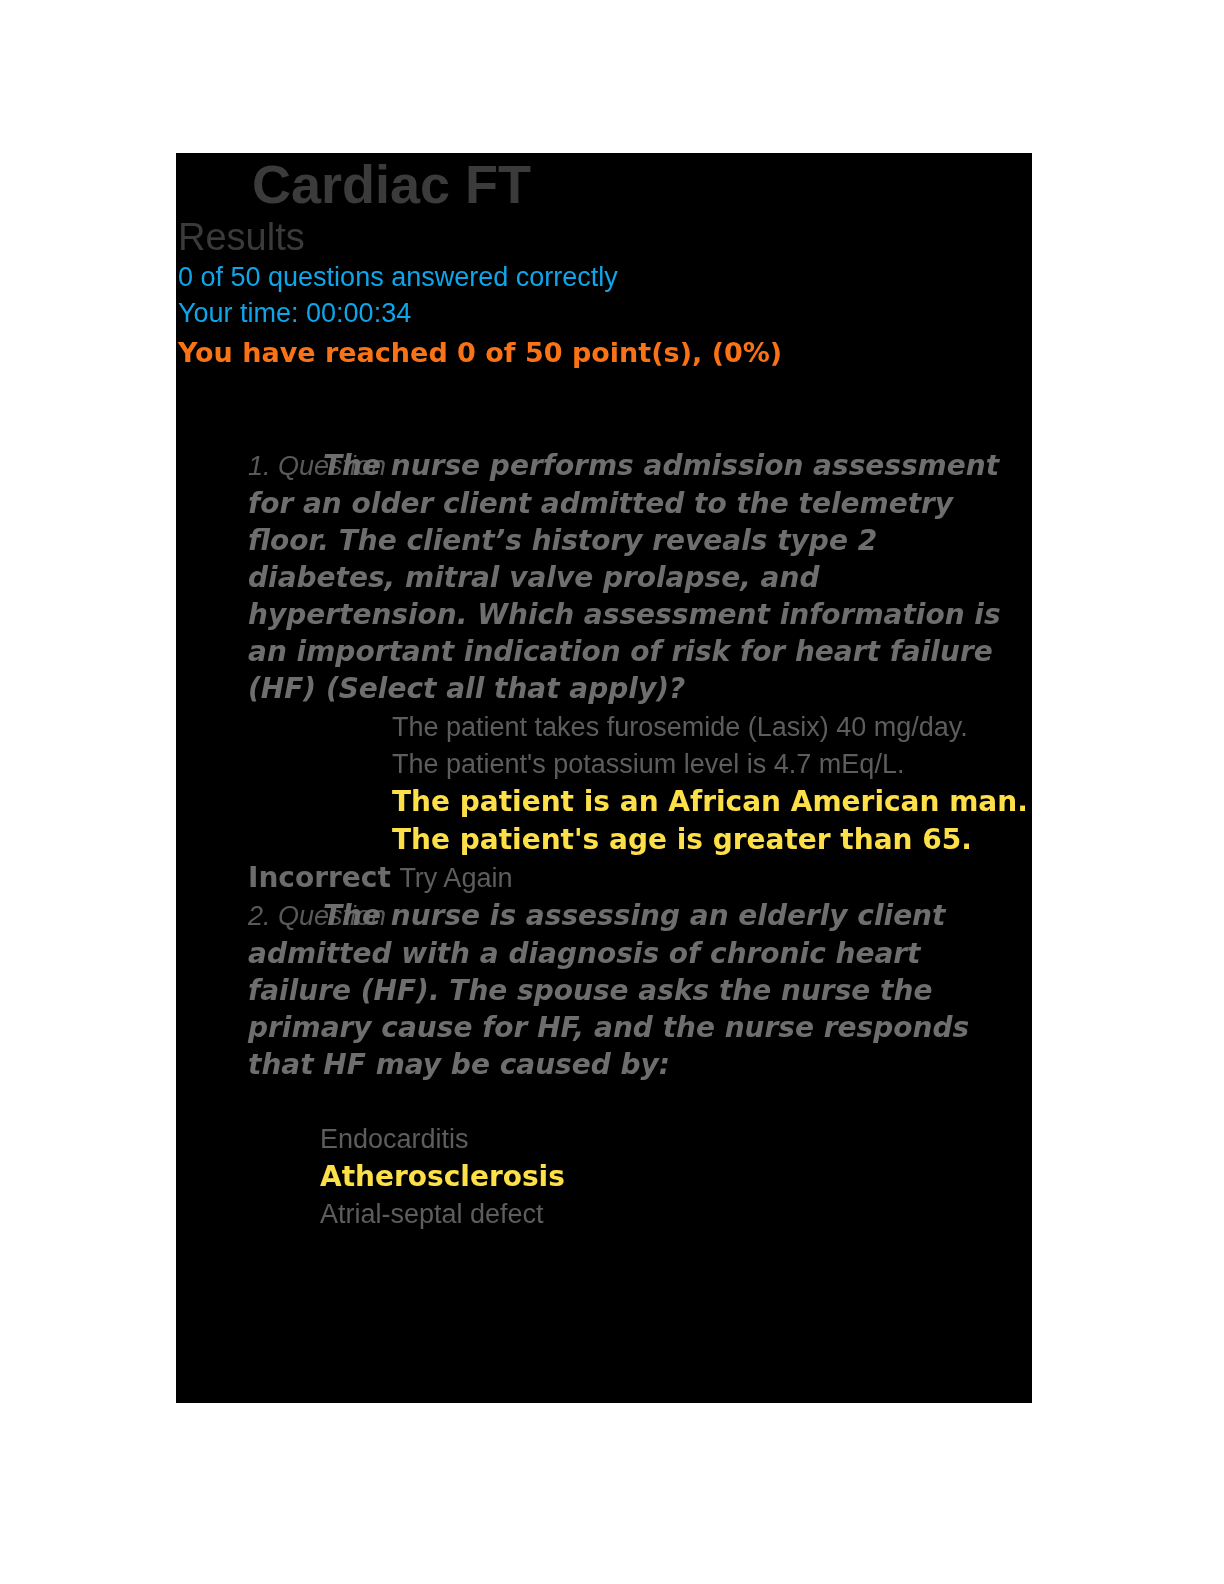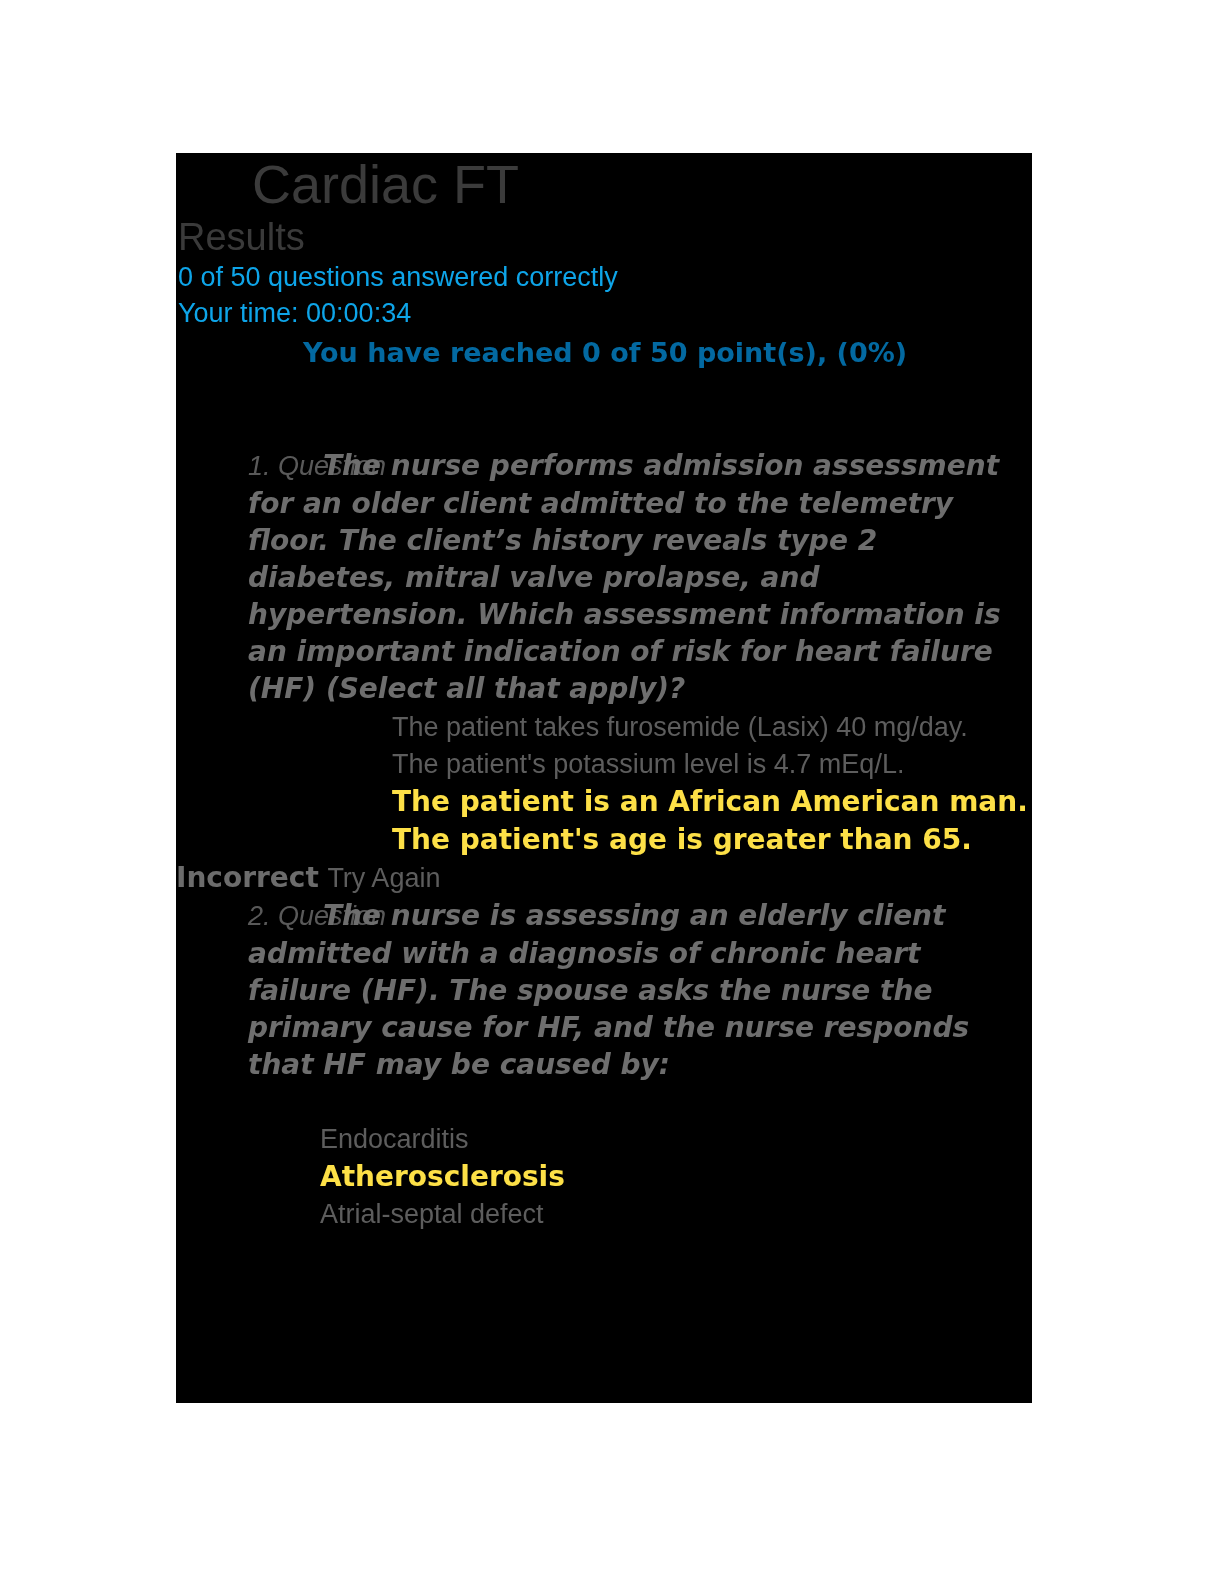--- a/index.html
+++ b/index.html
@@ -32,21 +32,21 @@
   }
   .inner {
     position: relative;
     padding: 0;
   }
   .title {
     font-family: "Liberation Sans", sans-serif;
     font-size: 54px;
     line-height: 58px;
     color: #3b3b3b;
-    font-weight: 400;
+    font-weight: 700;
     padding-left: 76px;
     padding-top: 2px;
     letter-spacing: 0px;
   }
   .results-heading {
     font-family: "Liberation Sans", sans-serif;
     font-size: 38px;
     line-height: 44px;
     color: #3a3a3a;
     font-weight: 400;
@@ -57,25 +57,24 @@
     font-family: "Liberation Sans", sans-serif;
     font-size: 27px;
     line-height: 36px;
     color: #0ea5e9;
     padding-left: 2px;
   }
   .points-line {
     font-family: "DejaVu Sans", sans-serif;
     font-size: 27px;
     line-height: 40px;
-    color: #0369a1;
+    color: #f97316;
     font-weight: bold;
     padding-left: 2px;
     padding-top: 2px;
-    text-align: center;
   }
   .spacer {
     height: 74px;
   }
   .q-block {
     padding-left: 72px;
     font-style: italic;
   }
   .q-head {
     font-size: 28px;
@@ -114,20 +113,21 @@
     font-size: 28px;
     color: #fde047;
     line-height: 38px;
   }
   .ans-hang {
     margin-left: -144px;
     padding-left: 144px;
     text-indent: 0;
   }
   .feedback {
+    padding-left: 72px;
     font-size: 27px;
     line-height: 38px;
   }
   .feedback .incorrect {
     font-family: "DejaVu Sans", sans-serif;
     font-weight: bold;
     color: #6c6c6c;
     font-size: 28px;
   }
   .feedback .tryagain {

